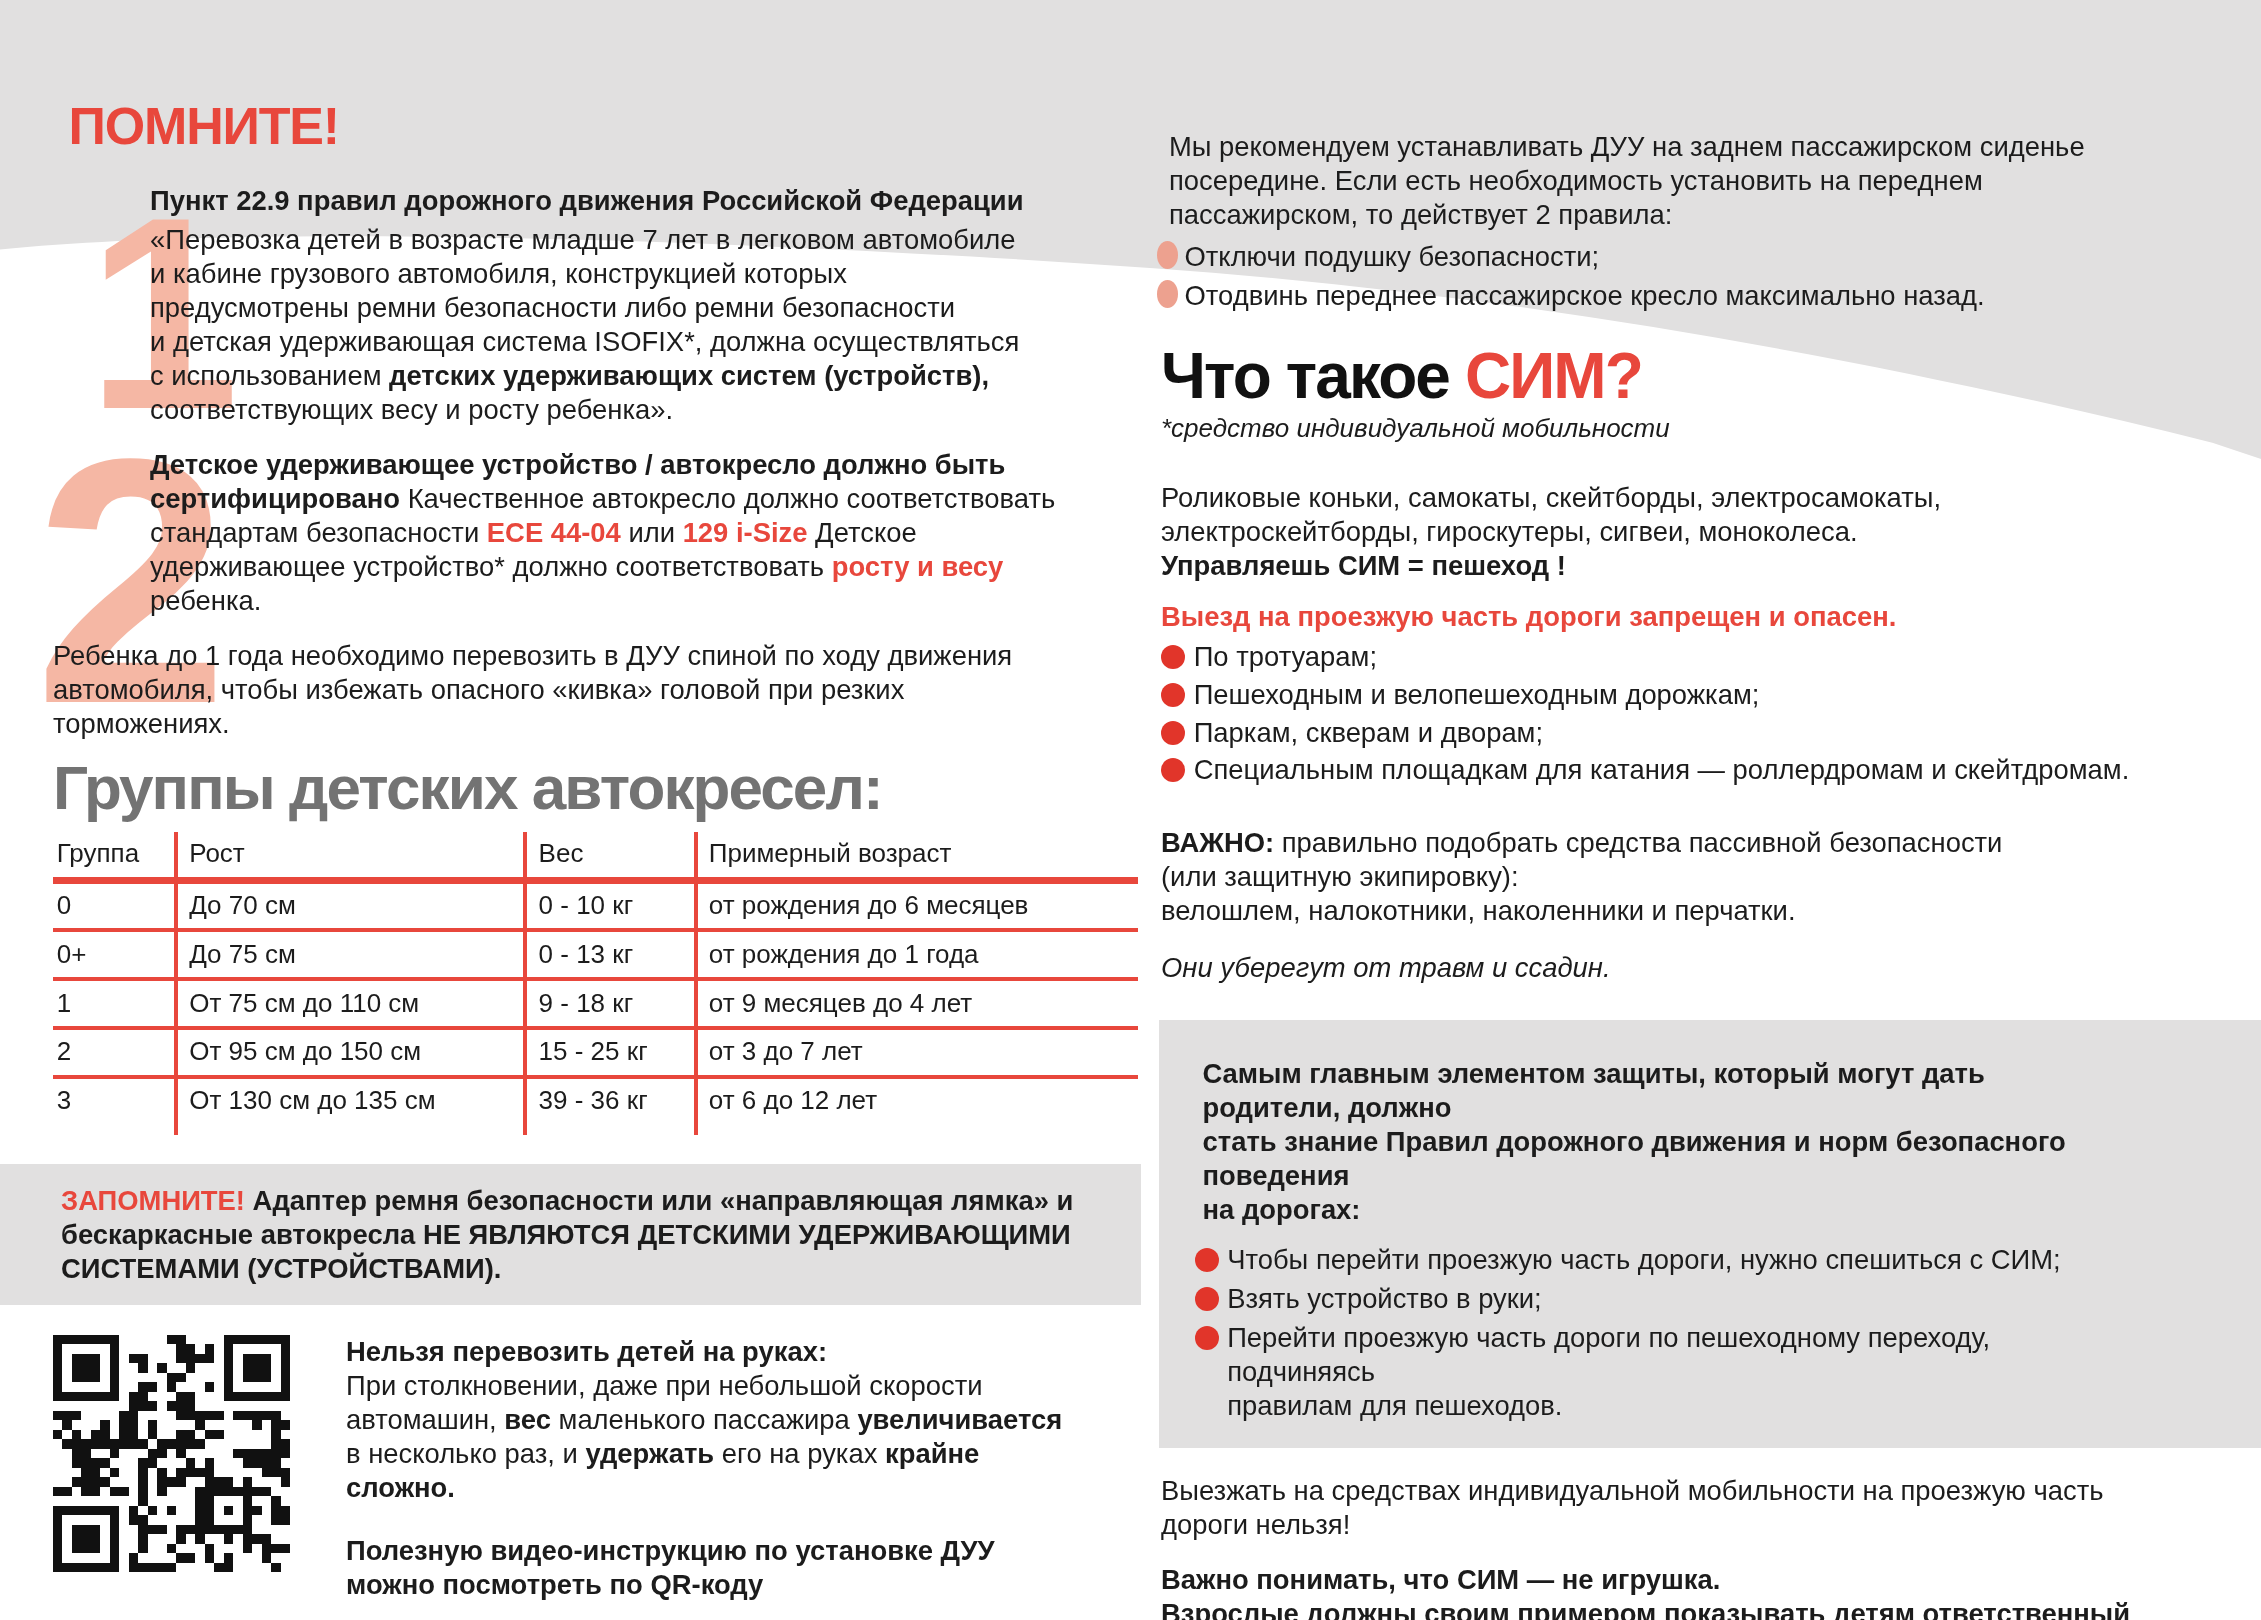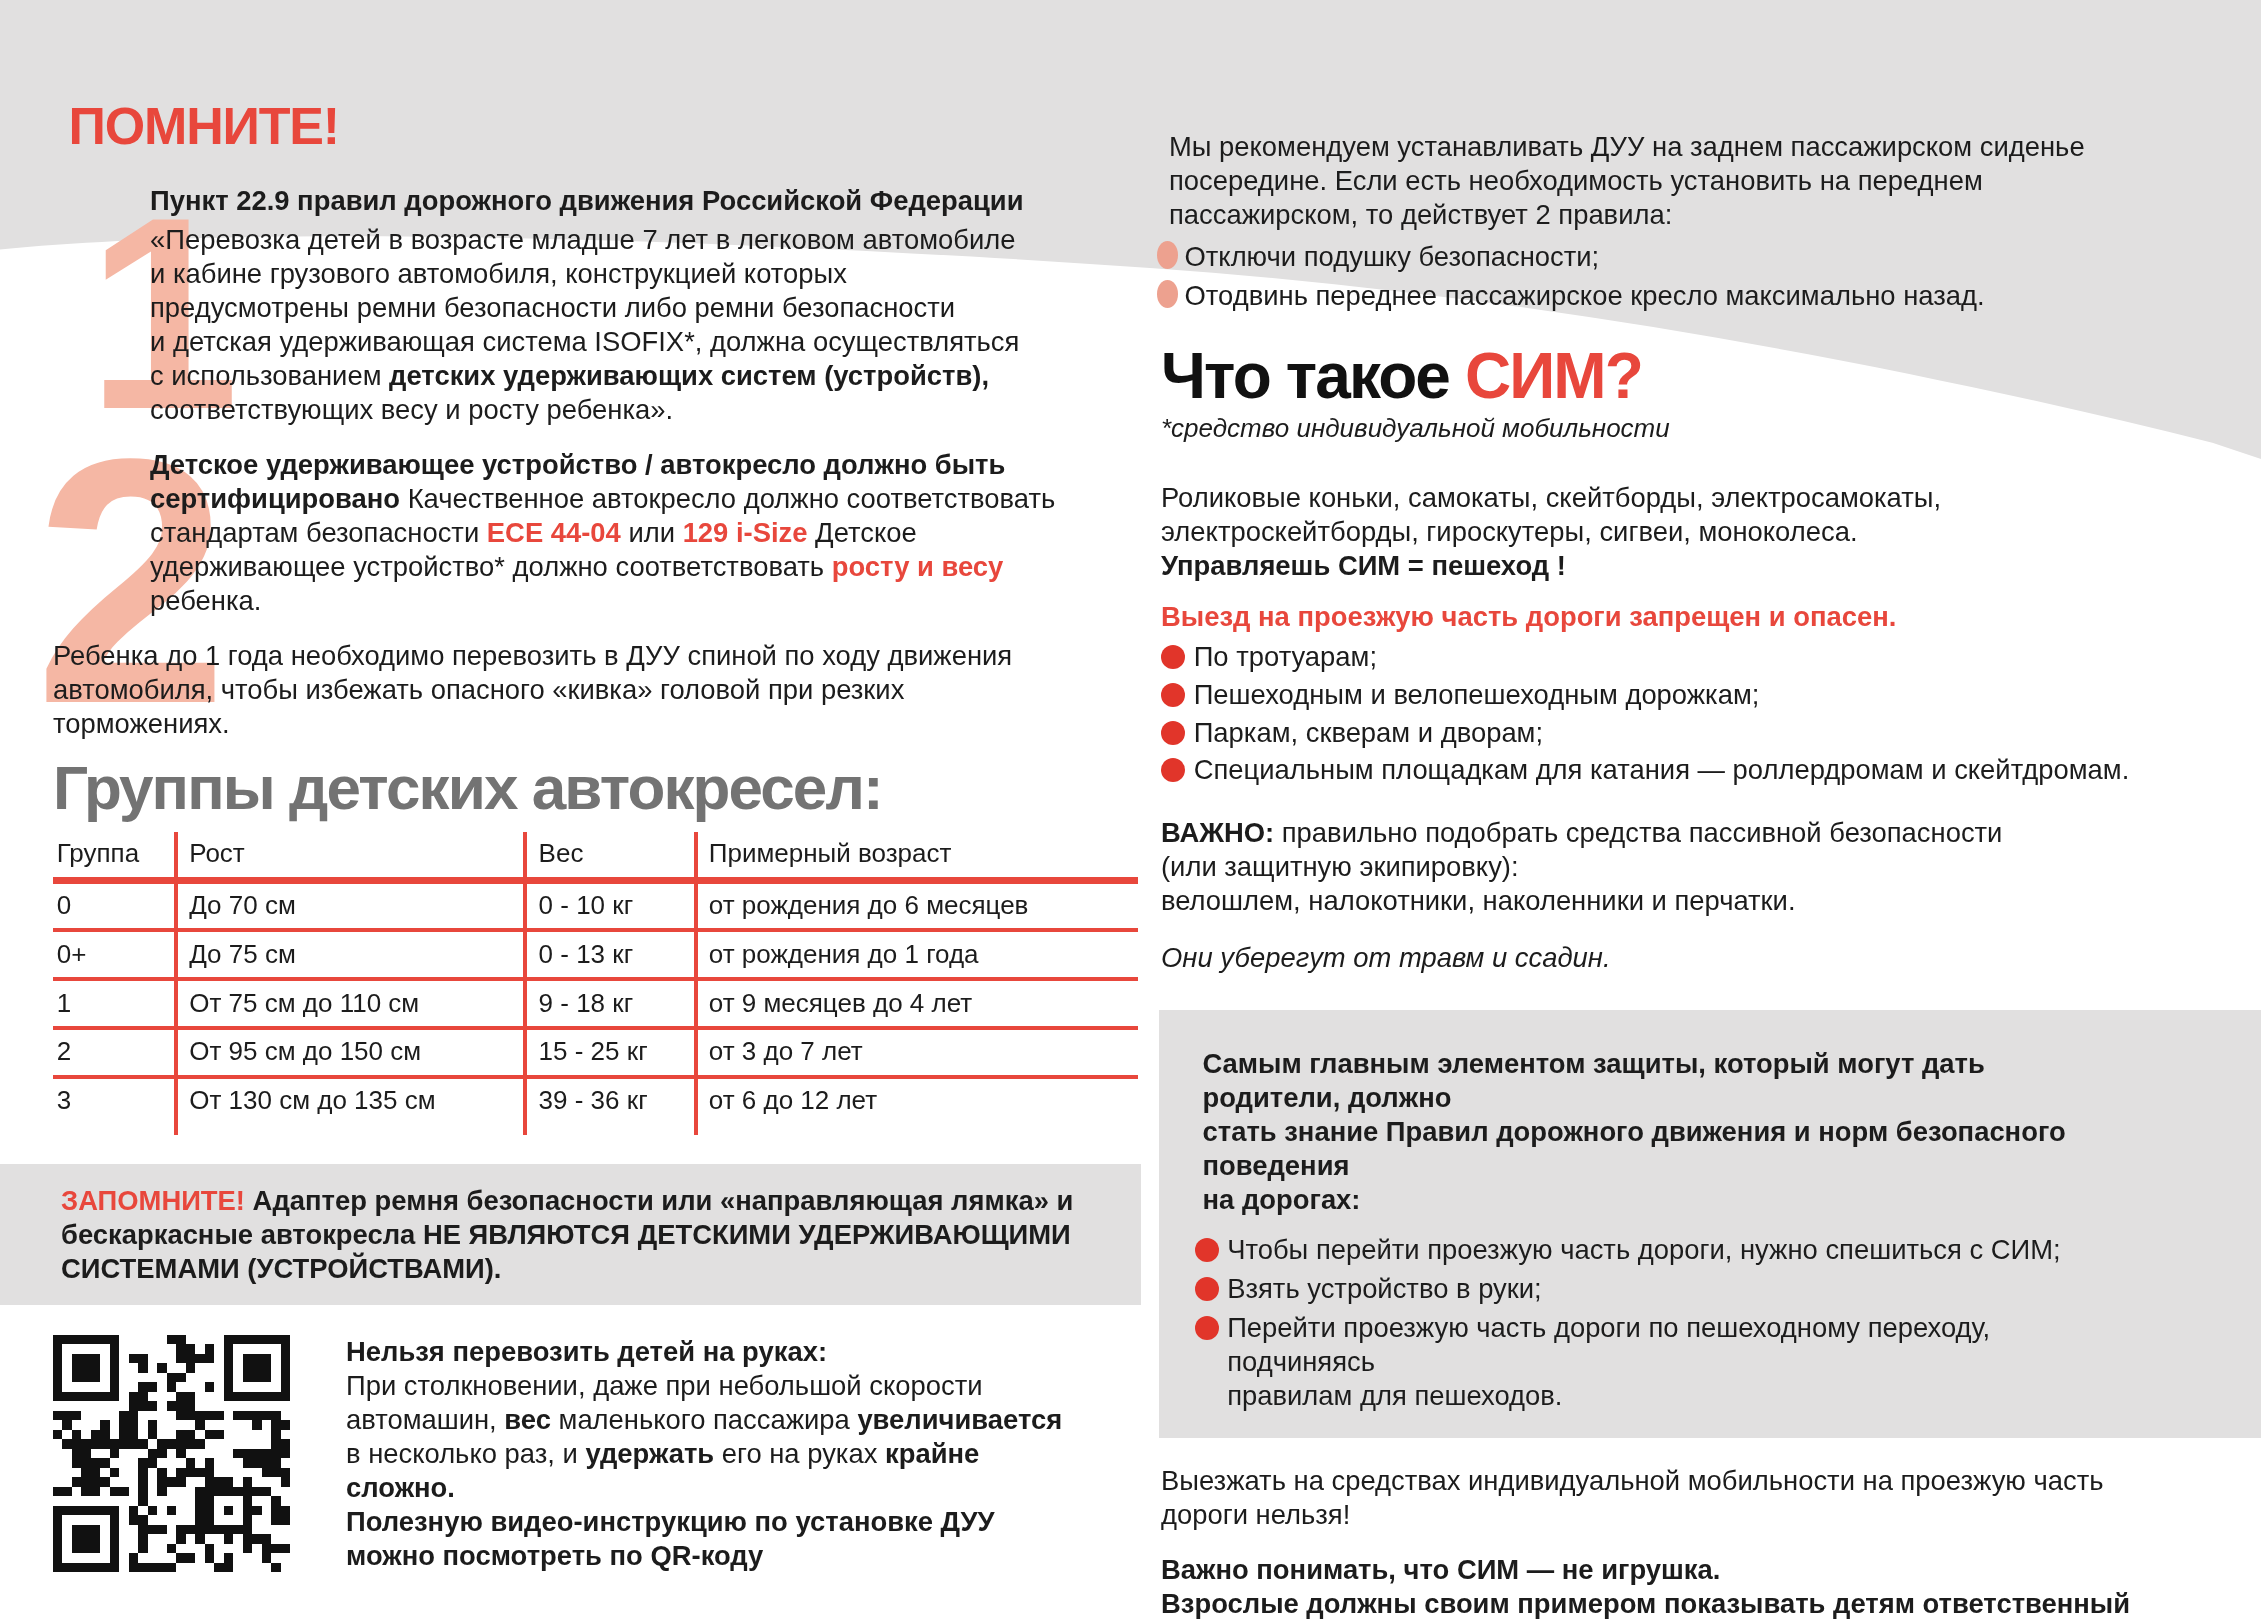--- a/index.html
+++ b/index.html
@@ -35,36 +35,36 @@
   th+th,td+td{border-left:4.4px solid #E8473C}
   thead th{border-bottom:7.5px solid #E8473C}
   tbody tr:not(:first-child):not(.spacer) td{border-top:4.4px solid #E8473C}
   tbody tr.spacer td{padding:0;height:11.2px}
   .graybox-left{background:#E1E0E0;margin:29px 0 0 -53px;width:1141px;box-sizing:border-box;
     padding:12.5px 44px 11.2px 53px;font-weight:bold}
   .qr-row{display:flex;gap:56px;margin-top:30px}
   .qr{width:237px;height:237px;flex:0 0 auto}
   .qr svg{width:237px;height:237px;display:block}
   .qr-text{width:792px}
-  .qr-text .video{}
+  .qr-text .video{margin-top:29px}
 
   
   .col-right{position:absolute;left:1161px;top:122px;width:975px;z-index:1}
   .li{display:flex;align-items:flex-start;margin-top:5px}
   .dot{flex:0 0 auto;border-radius:50%}
   .dot-salmon{width:21px;height:27.4px;background:#EDA18F;margin:1.2px 6.2px 0 -3.7px}
   .dot-red{width:24px;height:24px;background:#E1352A;margin:5px 8.7px 0 0}
   .sim-title{margin:31px 0 0;font-size:64px;font-weight:800;letter-spacing:-1.9px;line-height:1;color:#111}
   .subtitle{font-size:26px;font-style:italic;margin:5px 0 0;line-height:1.2}
   .sim-para{margin:37px 0 0}
   .warning{margin:17px 0 0}
   .move-h{margin:41px 0 0}
   .list{margin:6.2px 0 0}
   .list .li{margin-top:3.7px}
-  .important{margin:29px 0 0}
+  .important{margin:39px 0 0}
   .note{margin:22.5px 0 0}
   .graybox-right{background:#E1E0E0;margin:35px -125px 0 -2.5px;box-sizing:border-box;
     padding:29px 131px 25px 36px}
   .graybox-right .gb-items{margin-top:16px}
   .outro1{margin:26px 0 0}
   .outro2{margin:21px 0 0}
   p{margin:8px}
 </style>
 </head>
 <body>

